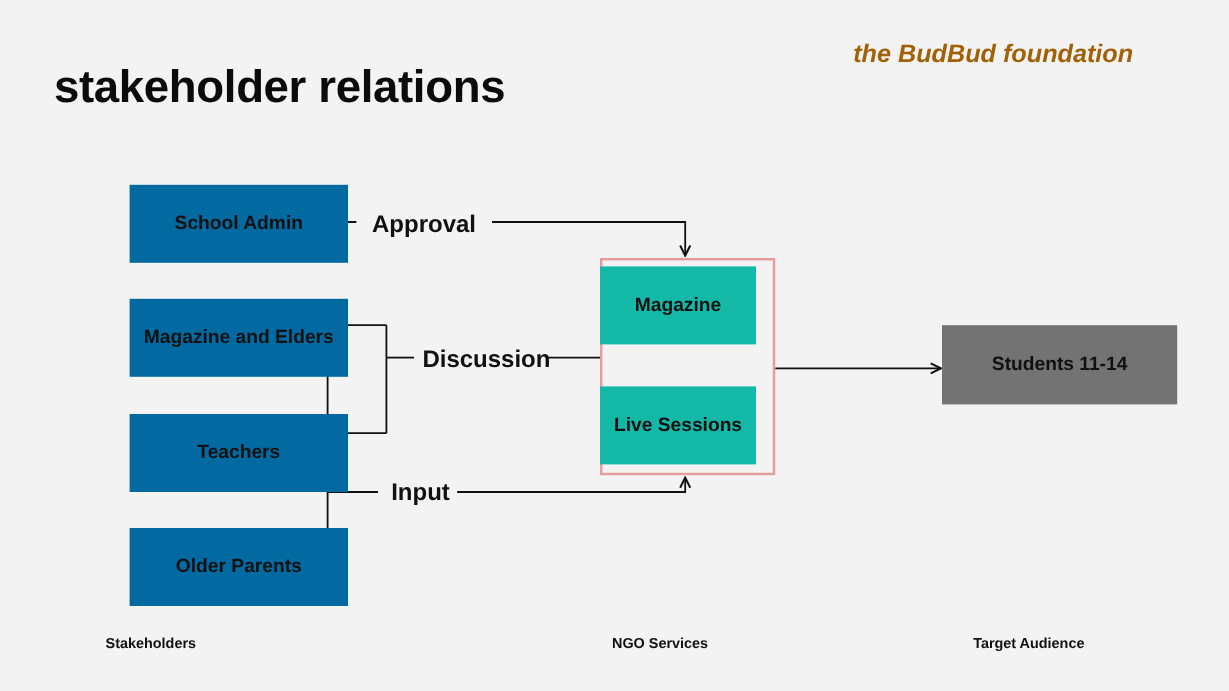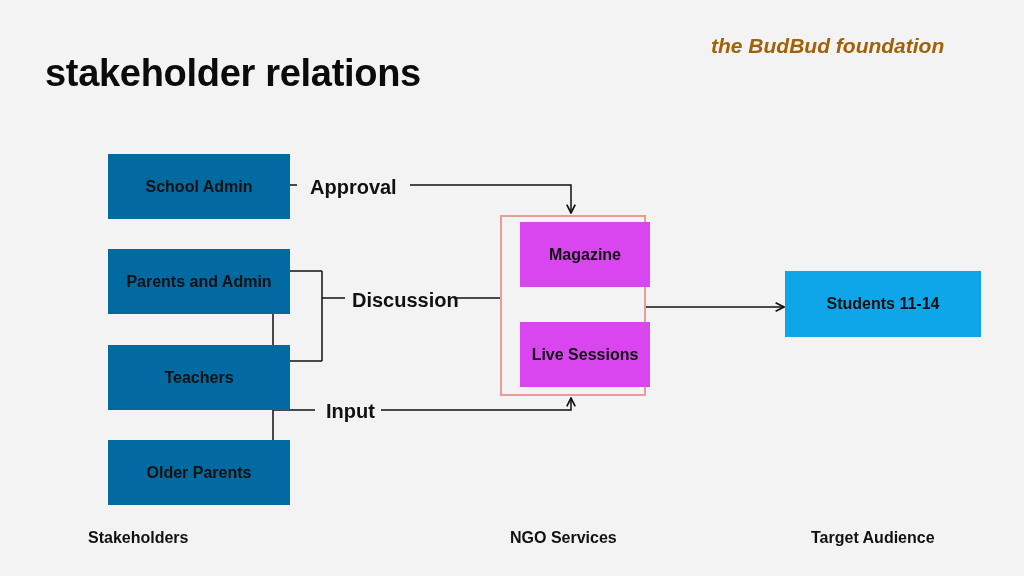--- a/index.html
+++ b/index.html
@@ -16,32 +16,32 @@
   .brand {
     position: absolute; left: 711px; top: 34px;
     font-size: 21px; font-weight: bold; color: #a16207; font-style: italic;
   }
   .box {
     position: absolute; display: flex; align-items: center; justify-content: center;
     font-size: 16px; font-weight: bold; color: #111;
     box-sizing: border-box;
   }
   .stake { left: 60px; width: 182px; height: 65px; background: #0369a1; margin-left: 48px; }
-  .svc { left: 520px; width: 130px; height: 65px; background: #d946ef; }
+  .svc { left: 500px; width: 130px; height: 65px; background: #14b8a6; }
   .ngo-frame {
     position: absolute; left: 500px; top: 215px; width: 146px; height: 181px;
     border: 2px solid #e79c9c; box-sizing: border-box;
   }
-  .target { left: 785px; top: 271px; width: 196px; height: 66px; background: #0ea5e9; }
+  .target { left: 785px; top: 271px; width: 196px; height: 66px; background: #737373; }
   .edge-label {
     position: absolute; font-size: 20px; font-weight: bold; color: #111;
     background: transparent;
   }
   .col-label {
-    position: absolute; top: 529px; font-size: 16px; font-weight: bold; color: #111;
+    position: absolute; top: 529px; font-size: 12px; font-weight: bold; color: #111;
   }
   svg.connectors { position: absolute; left: 0; top: 0; }
 </style>
 </head>
 <body>
 
 <div class="title">stakeholder relations</div>
 <div class="brand">the BudBud foundation</div>
 
 <svg class="connectors" width="1024" height="576">
@@ -70,21 +70,21 @@
     <line x1="273" y1="410" x2="315" y2="410" stroke="#111" stroke-width="1.5"></line>
     <polyline points="381,410 571,410 571,398" fill="none" stroke="#111" stroke-width="1.5" marker-end="url(#arrow)"></polyline>
   </g>
 
   <g>
     <line x1="646" y1="307" x2="784" y2="307" stroke="#111" stroke-width="1.5" marker-end="url(#arrow)"></line>
   </g>
 </svg>
 
 <div class="box stake" style="top:154px">School Admin</div>
-<div class="box stake" style="top:249px">Parents and Admin</div>
+<div class="box stake" style="top:249px">Magazine and Elders</div>
 <div class="box stake" style="top:345px">Teachers</div>
 <div class="box stake" style="top:440px">Older Parents</div>
 
 <div class="ngo-frame"></div>
 <div class="box svc" style="top:222px">Magazine</div>
 <div class="box svc" style="top:322px">Live Sessions</div>
 
 <div class="box target">Students 11-14</div>
 
 <div class="edge-label" style="left:310px; top:176px">Approval</div>

